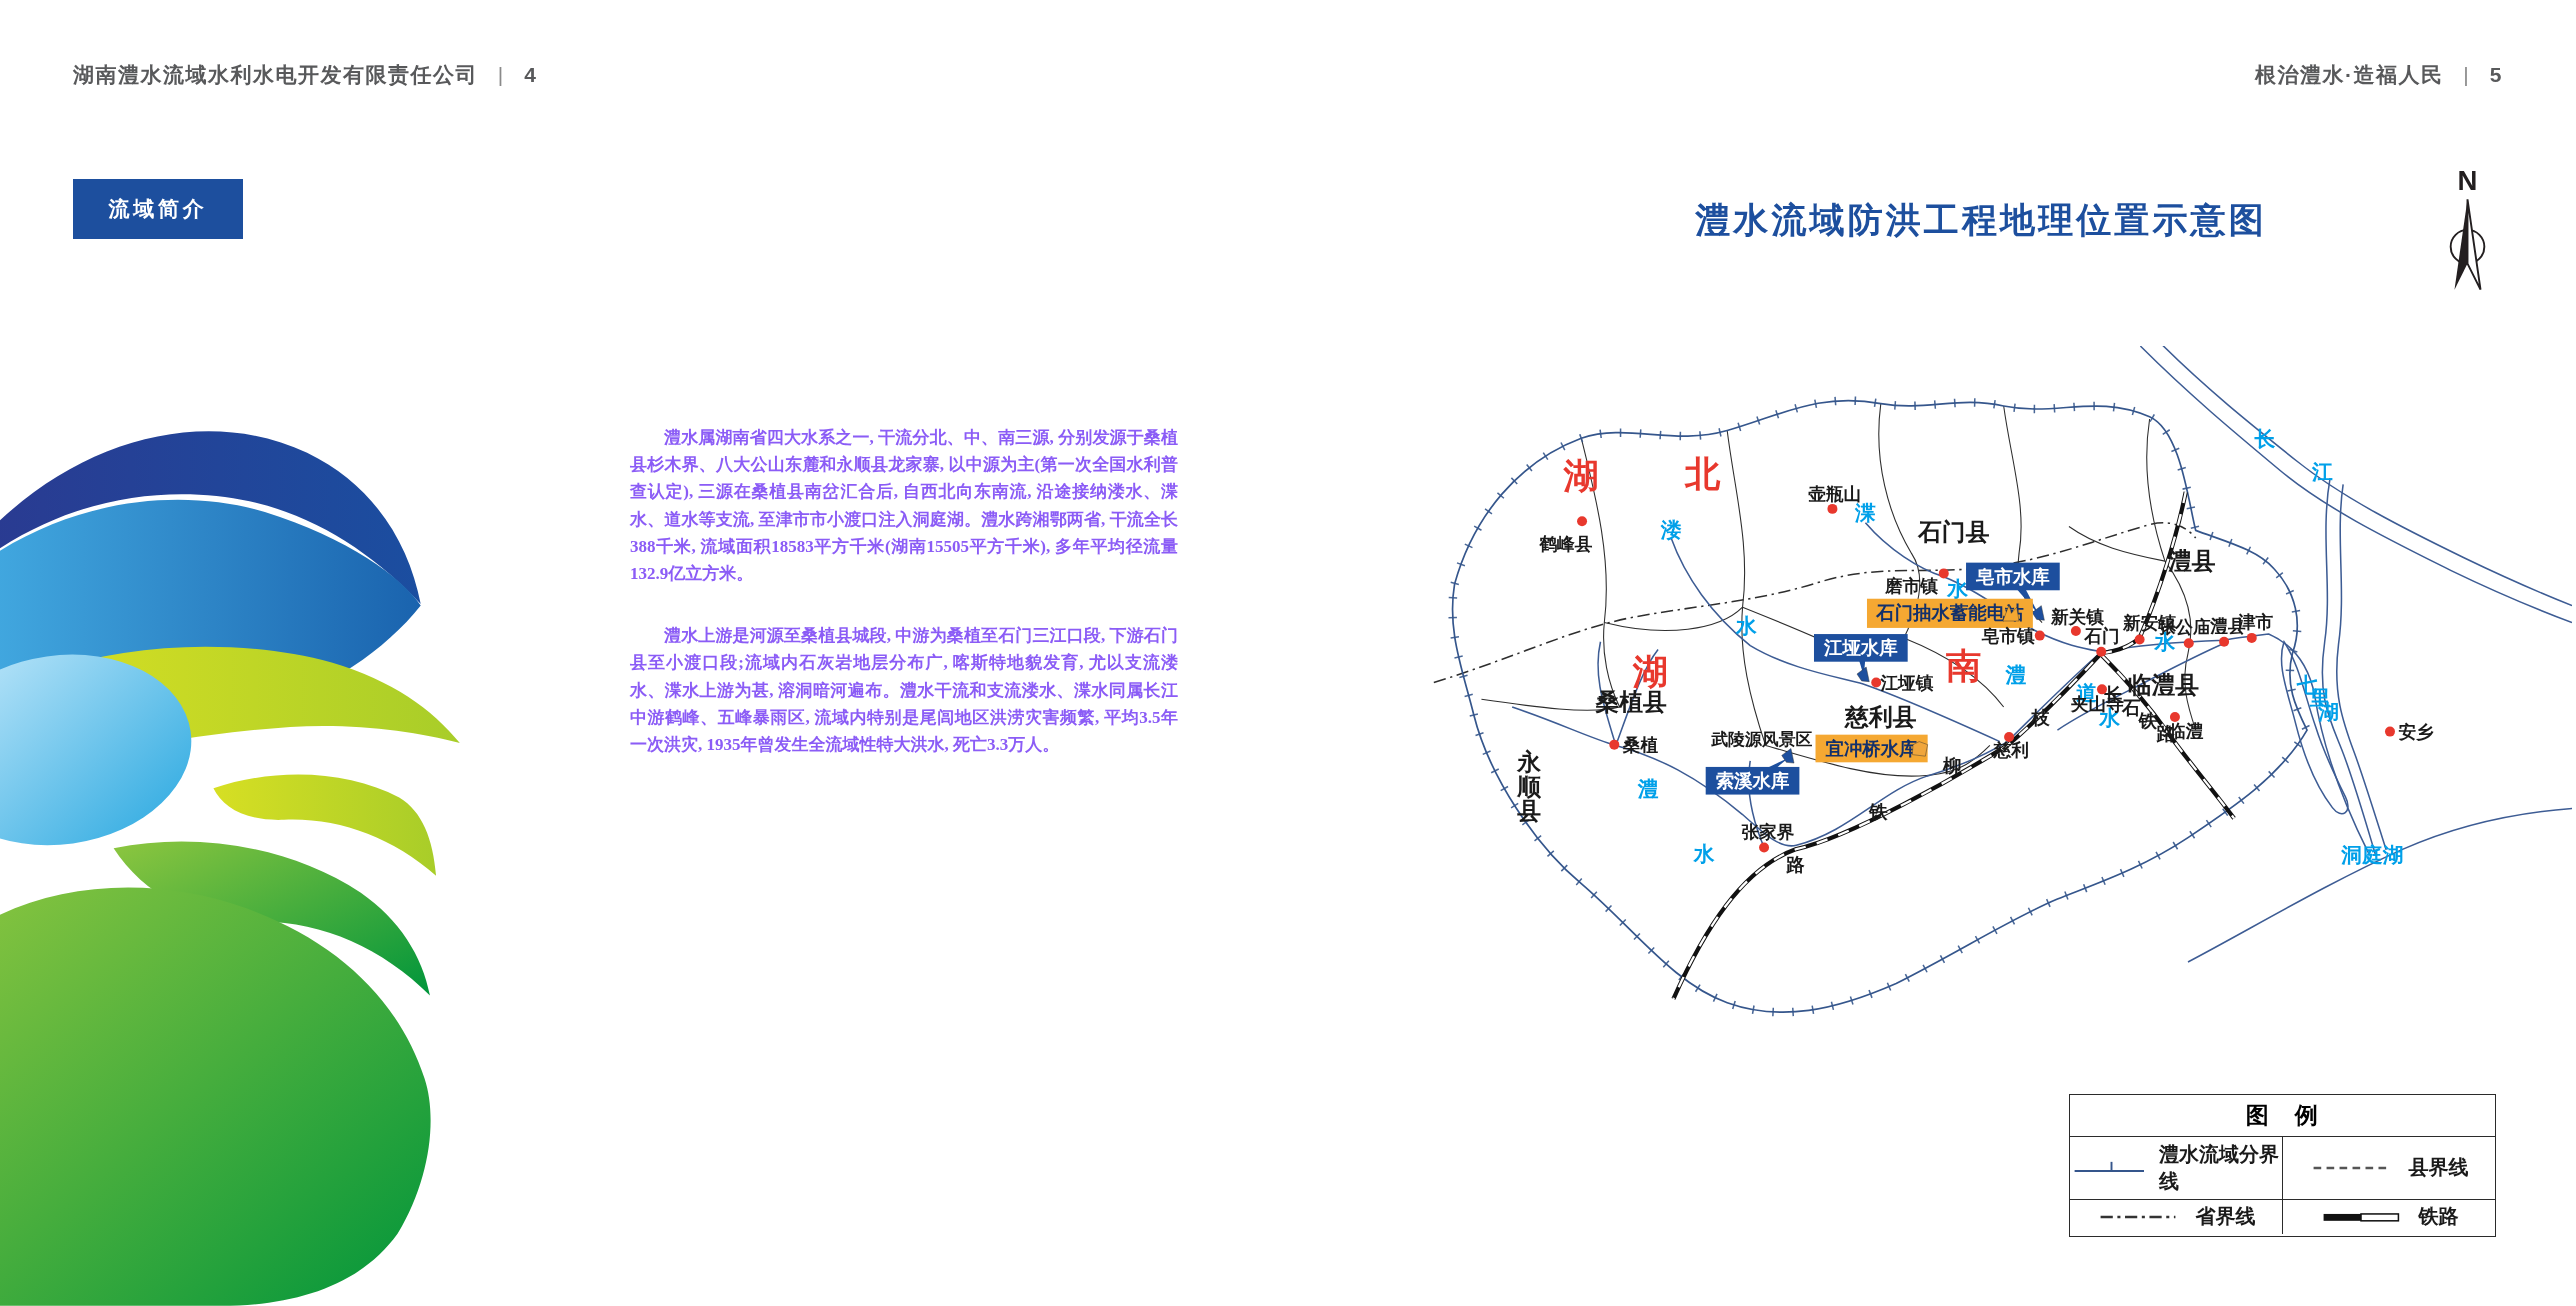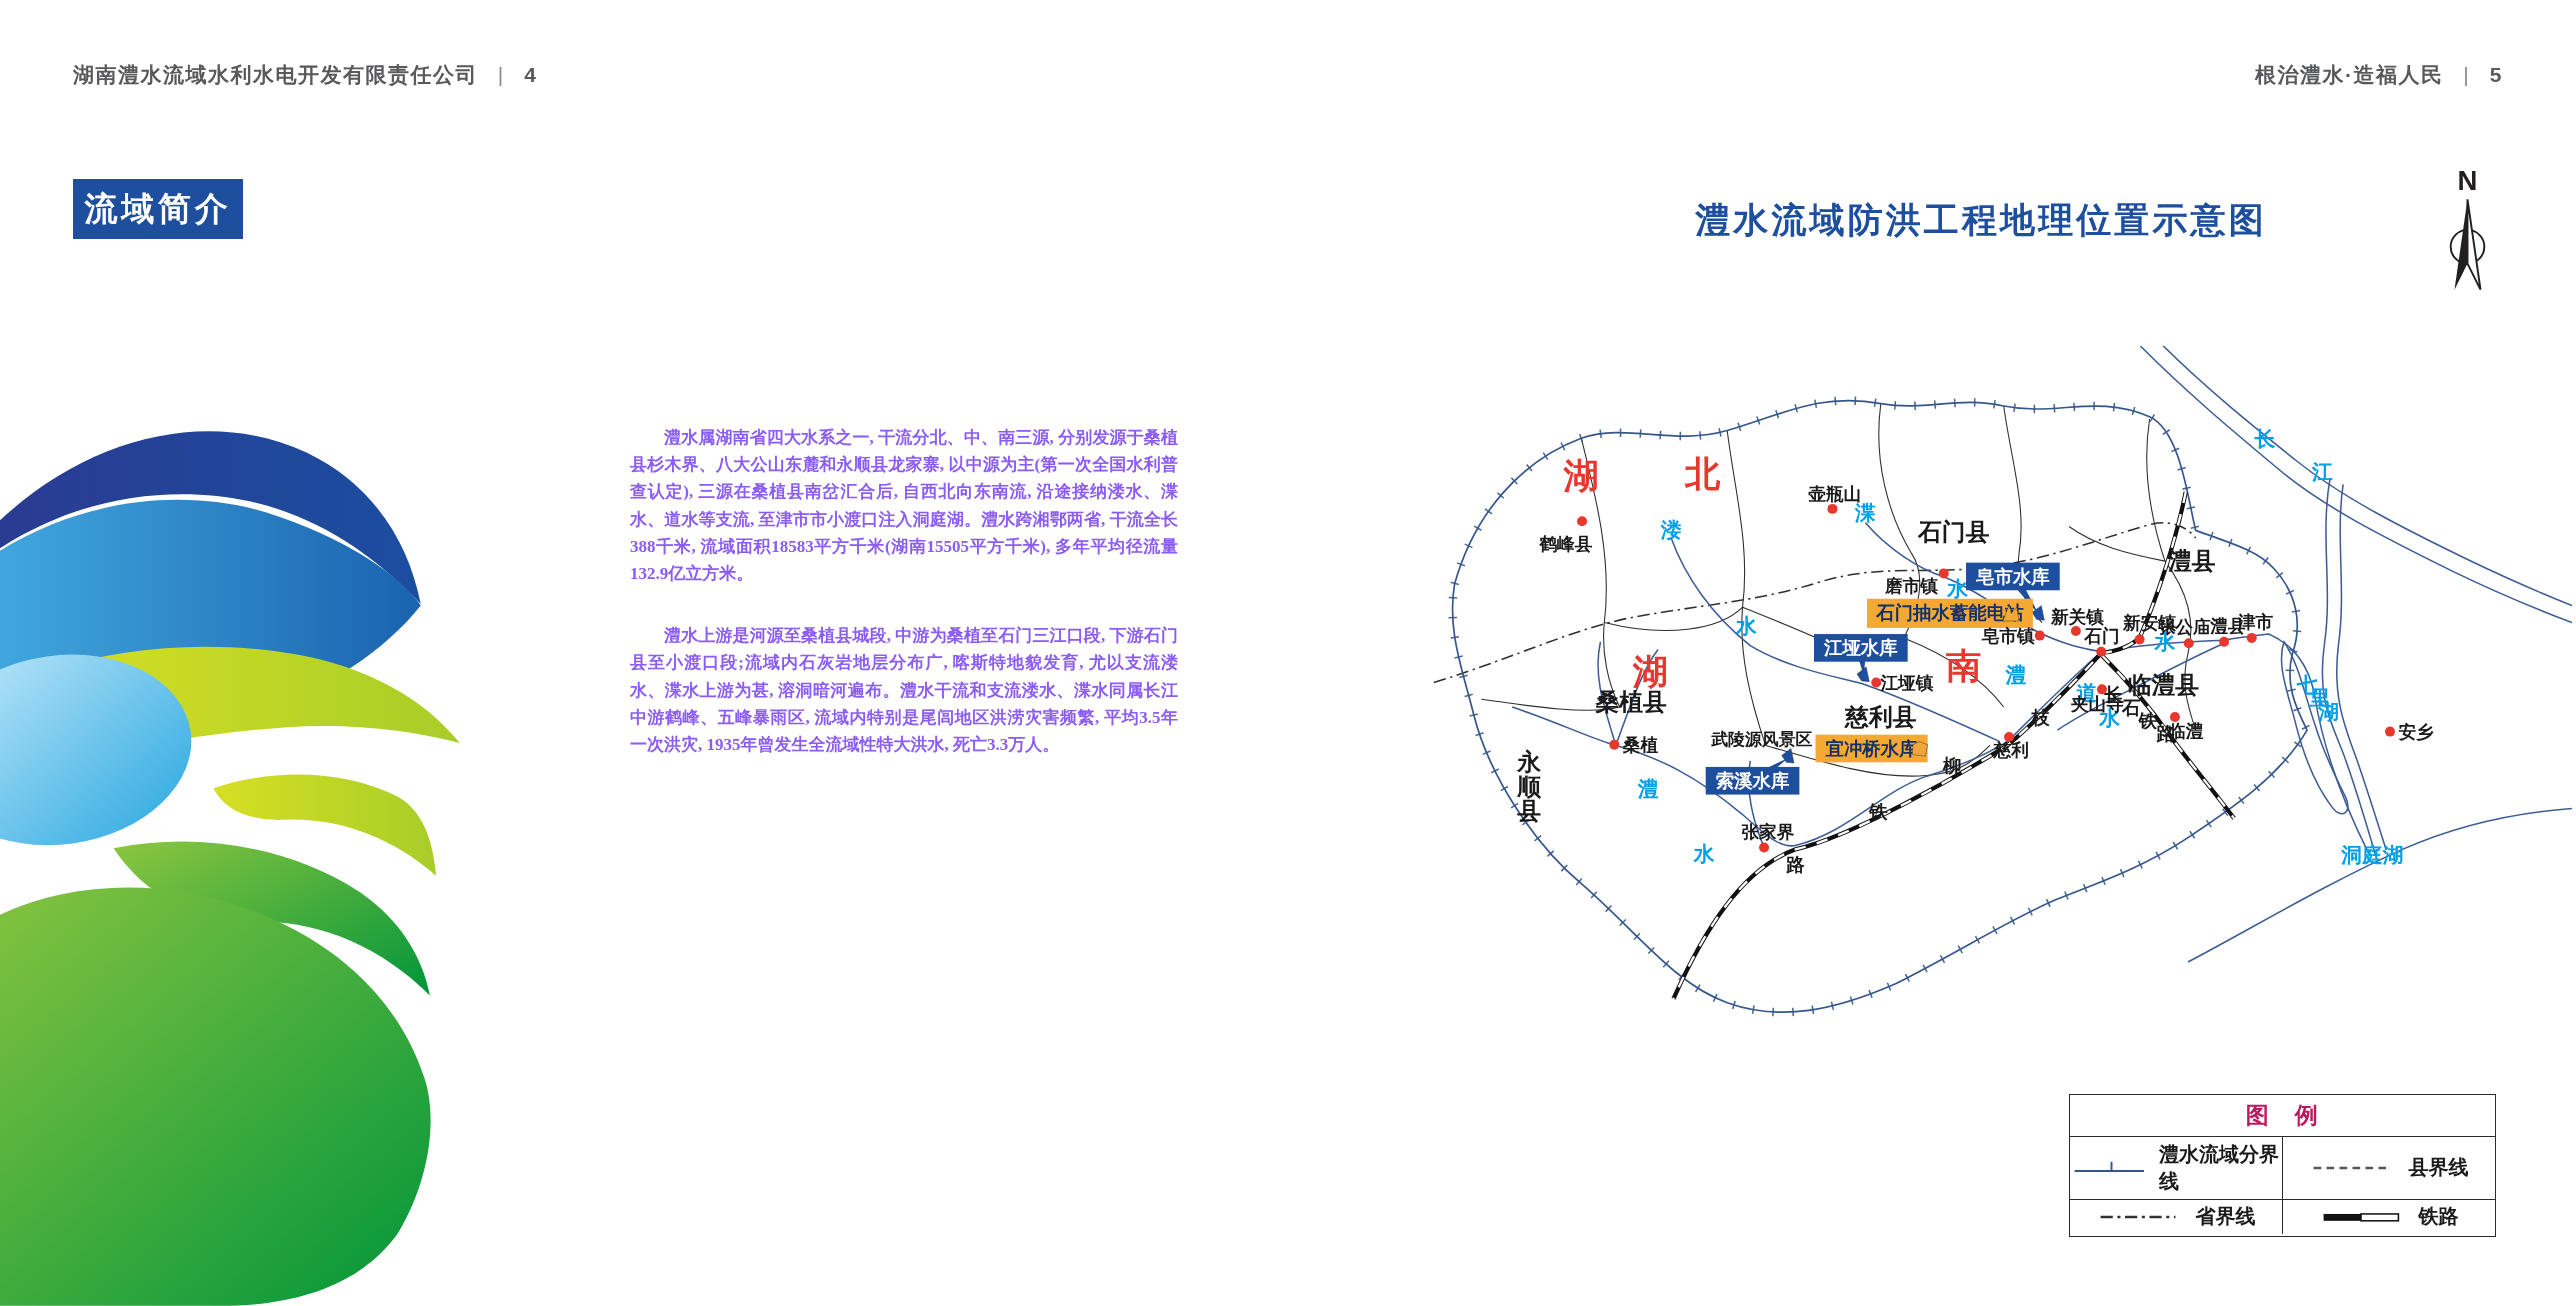--- a/index.html
+++ b/index.html
@@ -8,21 +8,21 @@
     font-family:"Liberation Sans",sans-serif;overflow:hidden;
   }
   .page-header{position:absolute;top:61px;font-size:21px;font-weight:bold;color:#58595b;letter-spacing:1.5px;white-space:nowrap;}
   #header-left{left:73px;text-align:center;}
   #header-right{right:73px;text-align:right;}
   .hdr-sep{color:#8a8a8a;font-weight:400;margin:0 12.3px;}
   .hdr-num{font-weight:bold;color:#58595b;}
 
   .section-badge{
     position:absolute;left:73px;top:179px;width:170px;height:60px;
-    background:#1d4f9e;color:#ffffff;font-size:33px;font-weight:bold;
+    background:#1d4f9e;color:#ffffff;font-size:21px;font-weight:bold;
     display:flex;align-items:center;justify-content:center;letter-spacing:3.8px;
   }
   .body-text{
     position:absolute;left:630px;top:424px;width:548px;
     font-family:"Liberation Serif",serif;font-size:17px;font-weight:bold;
     color:#8b5cf6;line-height:1.6;text-align:justify;
   }
   .body-text p{margin:0 0 35px 0;text-indent:2em;}
 
   #logo-wrap{position:absolute;left:0;top:418px;width:476px;height:888px;}
@@ -33,21 +33,21 @@
   }
   #compass{position:absolute;left:2443px;top:167px;}
   #map-svg{position:absolute;left:1420px;top:346px;}
 
   .legend{
     position:absolute;left:2069px;top:1094px;width:427px;height:143px;
     border:1.5px solid #2b2b2b;box-sizing:border-box;background:#fff;
   }
   .legend-title{
     height:41px;border-bottom:1.5px solid #2b2b2b;display:flex;align-items:center;
-    justify-content:center;font-size:23px;font-weight:bold;color:#be185d;letter-spacing:1.5px;
+    justify-content:center;font-size:23px;font-weight:bold;color:#000000;letter-spacing:1.5px;
   }
   .legend-grid{display:grid;grid-template-columns:1fr 1fr;height:97px;}
   .legend-cell{display:flex;align-items:center;justify-content:center;gap:15.4px;
     font-size:20px;font-weight:bold;color:#1a1a1a;box-sizing:border-box;}
   .lc-br{border-right:1.5px solid #2b2b2b;}
   .lc-bb{border-bottom:1.5px solid #2b2b2b;}
 
   
   text{font-family:"Liberation Sans",sans-serif;}
   .t-prov{fill:#e8382d;font-size:46px;font-weight:bold;}

